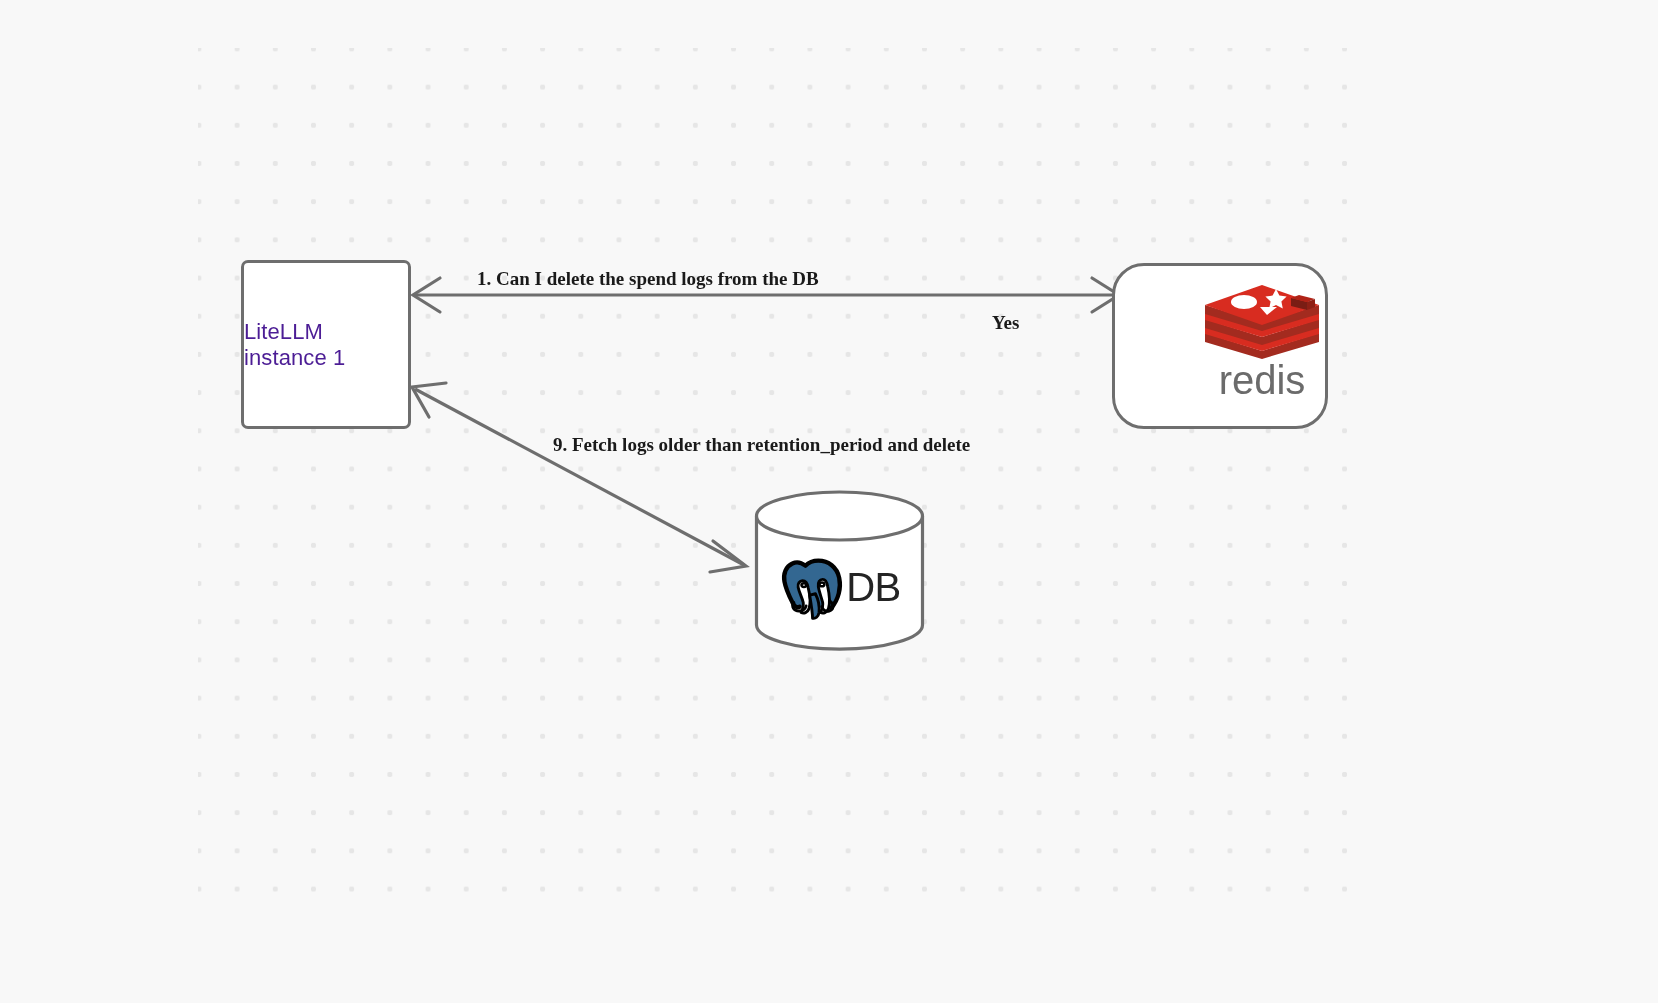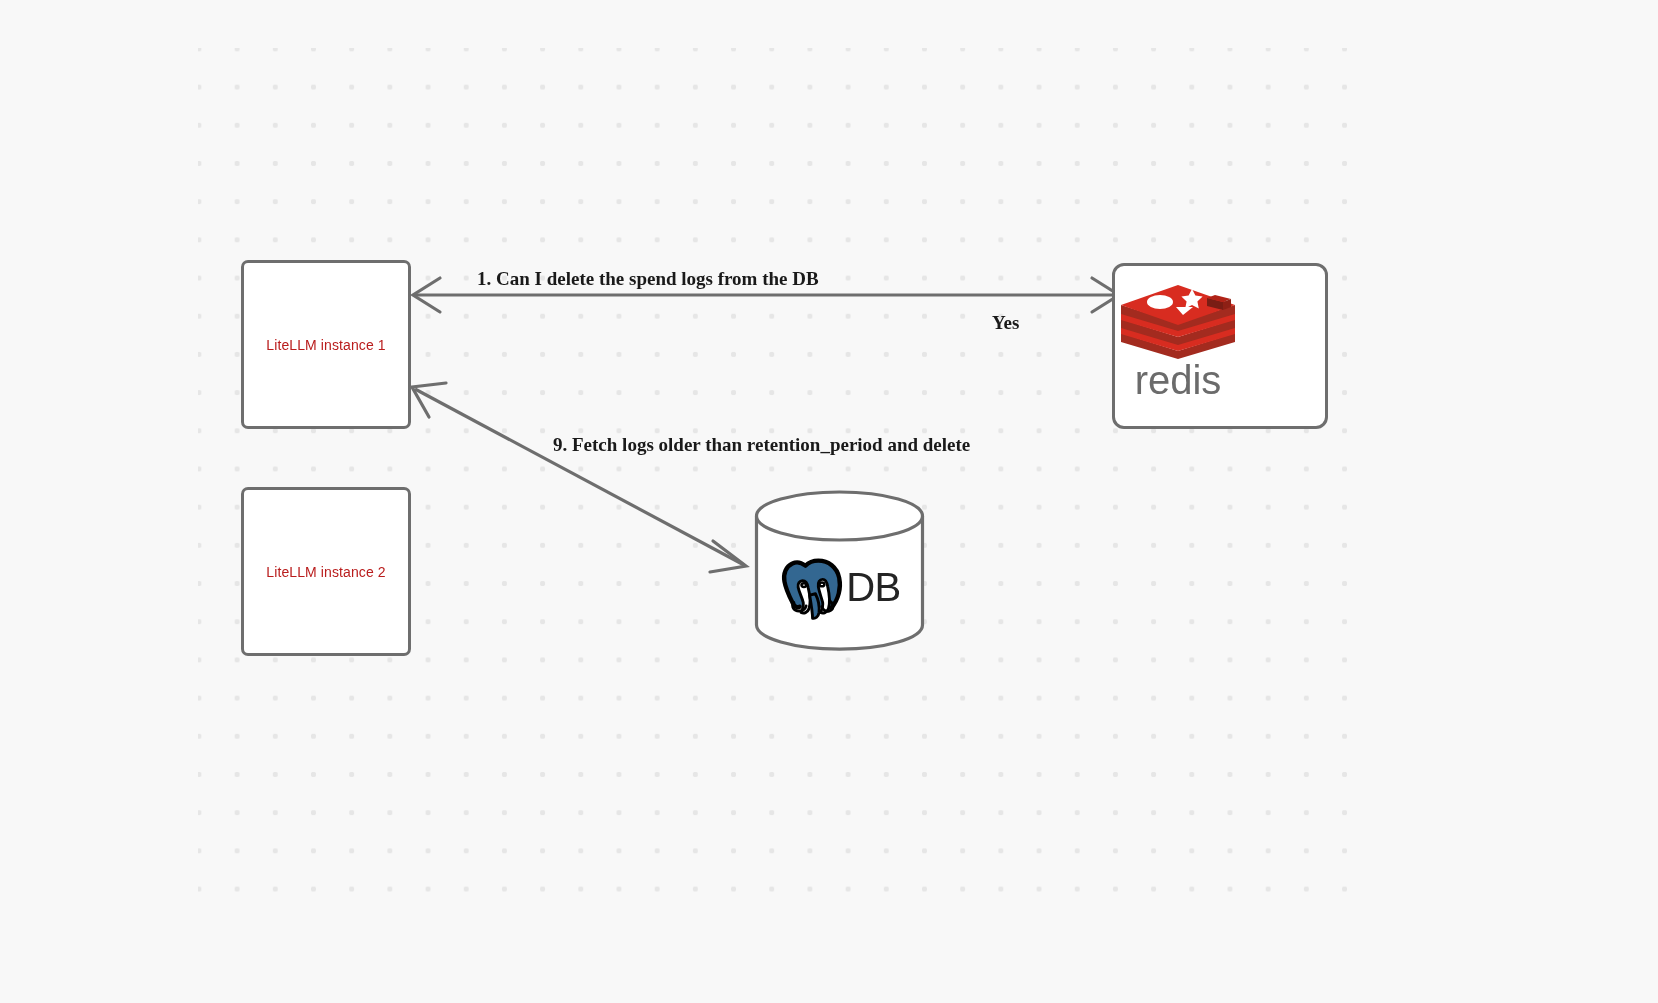--- a/index.html
+++ b/index.html
@@ -41,40 +41,40 @@
     border: 3px solid #6e6e6e;
   }
 
   .instance-box {
     border-radius: 7px;
     display: flex;
     align-items: center;
     justify-content: center;
   }
   .instance-label {
-    font-size: 14px;
-    color: #b91c1c;
+    font-size: 22px;
+    color: #4c1d95;
     font-family: "Liberation Sans", sans-serif;
     letter-spacing: 0.1px;
   }
 
   #node-litellm-1 { left: 241px; top: 260px; width: 170px; height: 169px; }
   #node-litellm-2 { left: 241px; top: 487px; width: 170px; height: 169px; }
   #node-litellm-3 { left: 241px; top: 714px; width: 170px; height: 169px; }
 
   
   #node-redis {
     left: 1112px;
     top: 263px;
     width: 216px;
     height: 166px;
-    border-radius: 12px;
+    border-radius: 32px;
     display: flex;
     flex-direction: column;
-    align-items: flex-start;
+    align-items: flex-end;
     justify-content: center;
   }
   .redis-logo-wrap {
     display: flex;
     flex-direction: column;
     align-items: center;
     justify-content: center;
     transform: translateY(-2px);
   }
   .redis-mark { display:block; }
@@ -165,23 +165,20 @@
   <div class="edge-label" id="label-edge-1-a">1.  Can I delete the spend logs from the DB</div>
 
   <div class="edge-label" id="label-edge-1-b">Yes</div>
 
   <div class="edge-label" id="label-edge-2">9.  Fetch logs older than retention_period and delete</div>
 
   <div class="node instance-box" id="node-litellm-1">
     <span class="instance-label">LiteLLM instance 1</span>
   </div>
 
-  <div class="node instance-box" id="node-litellm-2">
-    <span class="instance-label">LiteLLM instance 2</span>
-  </div>
 
 
   <div class="node" id="node-redis">
     <div class="redis-logo-wrap">
       <svg class="redis-mark" width="118" height="74" viewBox="0 0 118 74" xmlns="http://www.w3.org/2000/svg">
 
         <path d="M59 66 L2 48 L2 57 L59 74 L116 57 L116 48 Z" fill="#a32b1f"></path>
         <path d="M59 56 L2 40 L2 49 L59 66 L116 49 L116 40 Z" fill="#d82c20"></path>
 
         <path d="M59 52 L2 34 L2 43 L59 60 L116 43 L116 34 Z" fill="#a32b1f"></path>

